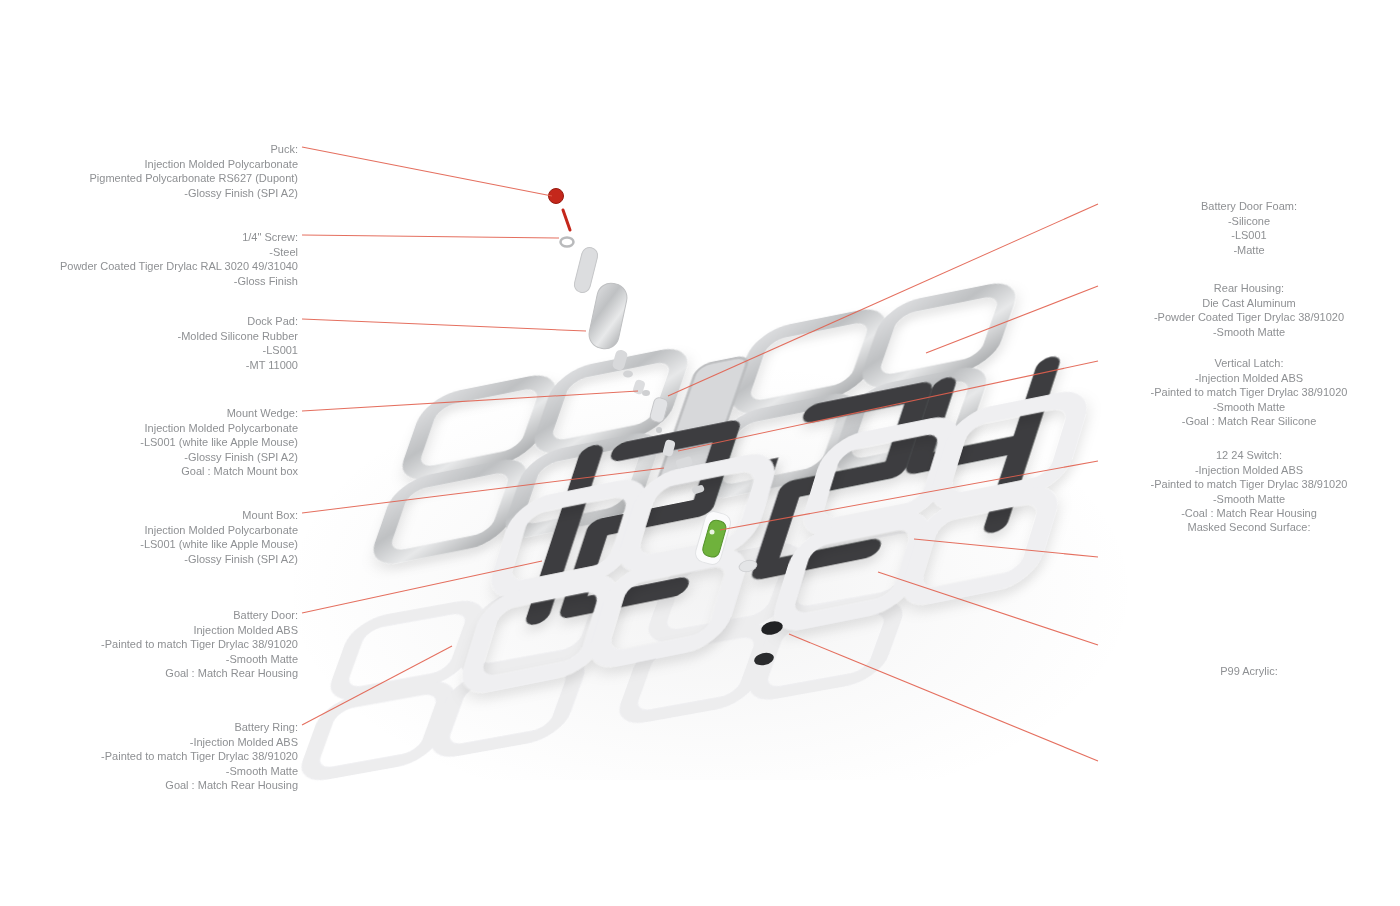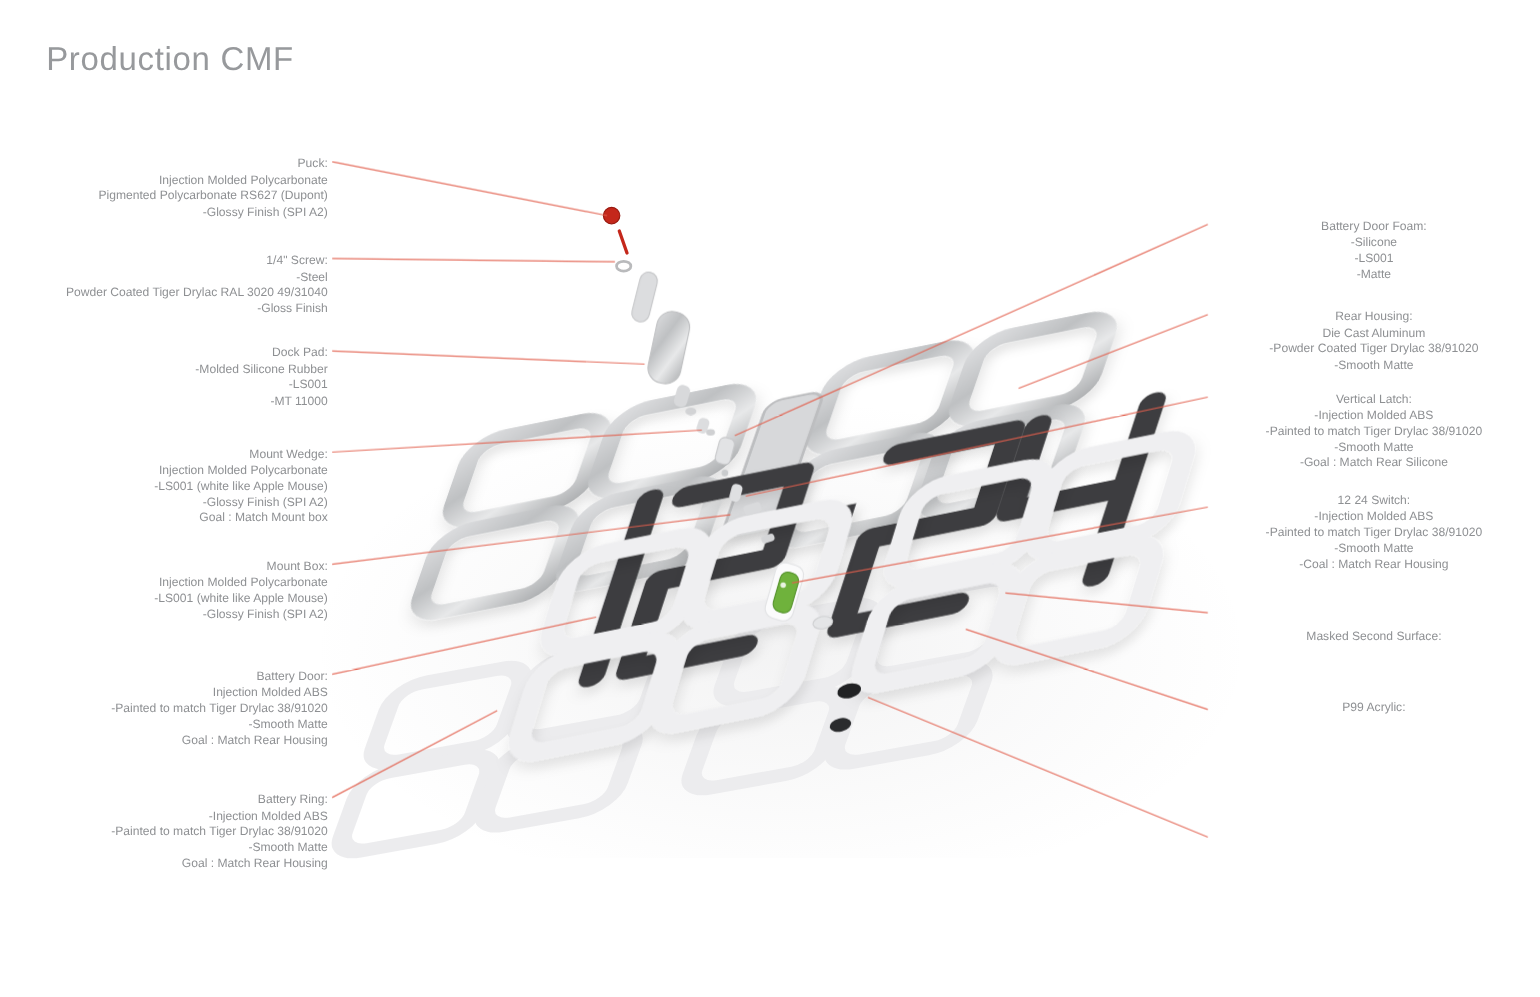--- a/index.html
+++ b/index.html
@@ -20,21 +20,20 @@
   }
   .callout.left{right:1102px;width:430px;text-align:right;}
   .callout.right{left:1104px;width:290px;text-align:center;}
   svg.scene{position:absolute;left:0;top:0;pointer-events:none;}
 </style>
 </head>
 <body>
 
 <div class="page">
 
-  <div class="page-title">Production CMF</div>
 
   <div class="backdrop"></div>
 
   <svg class="scene" width="1400" height="906" viewBox="0 0 1400 906">
     <defs>
       <linearGradient id="metal" x1="0" y1="0" x2="1" y2="1">
         <stop offset="0" stop-color="#dcdddf"></stop>
         <stop offset="0.35" stop-color="#bfc1c3"></stop>
         <stop offset="0.65" stop-color="#e8e9ea"></stop>
         <stop offset="1" stop-color="#aeb0b2"></stop>
@@ -213,20 +212,20 @@
   </div>
   <div class="callout right" style="top:448px">
     <div>12 24 Switch:</div>
     <div>
         <div>-Injection Molded ABS</div>
         <div>-Painted to match Tiger Drylac 38/91020</div>
         <div>-Smooth Matte</div>
         <div>-Coal : Match Rear Housing</div>
       </div>
   </div>
-  <div class="callout right" style="top:572px">
+  <div class="callout right" style="top:520px">
     <div>Masked Second Surface:</div>
   </div>
-  <div class="callout right" style="top:636px">
+  <div class="callout right" style="top:664px">
     <div>P99 Acrylic:</div>
   </div>
 
 </div>
 
 </body></html>

